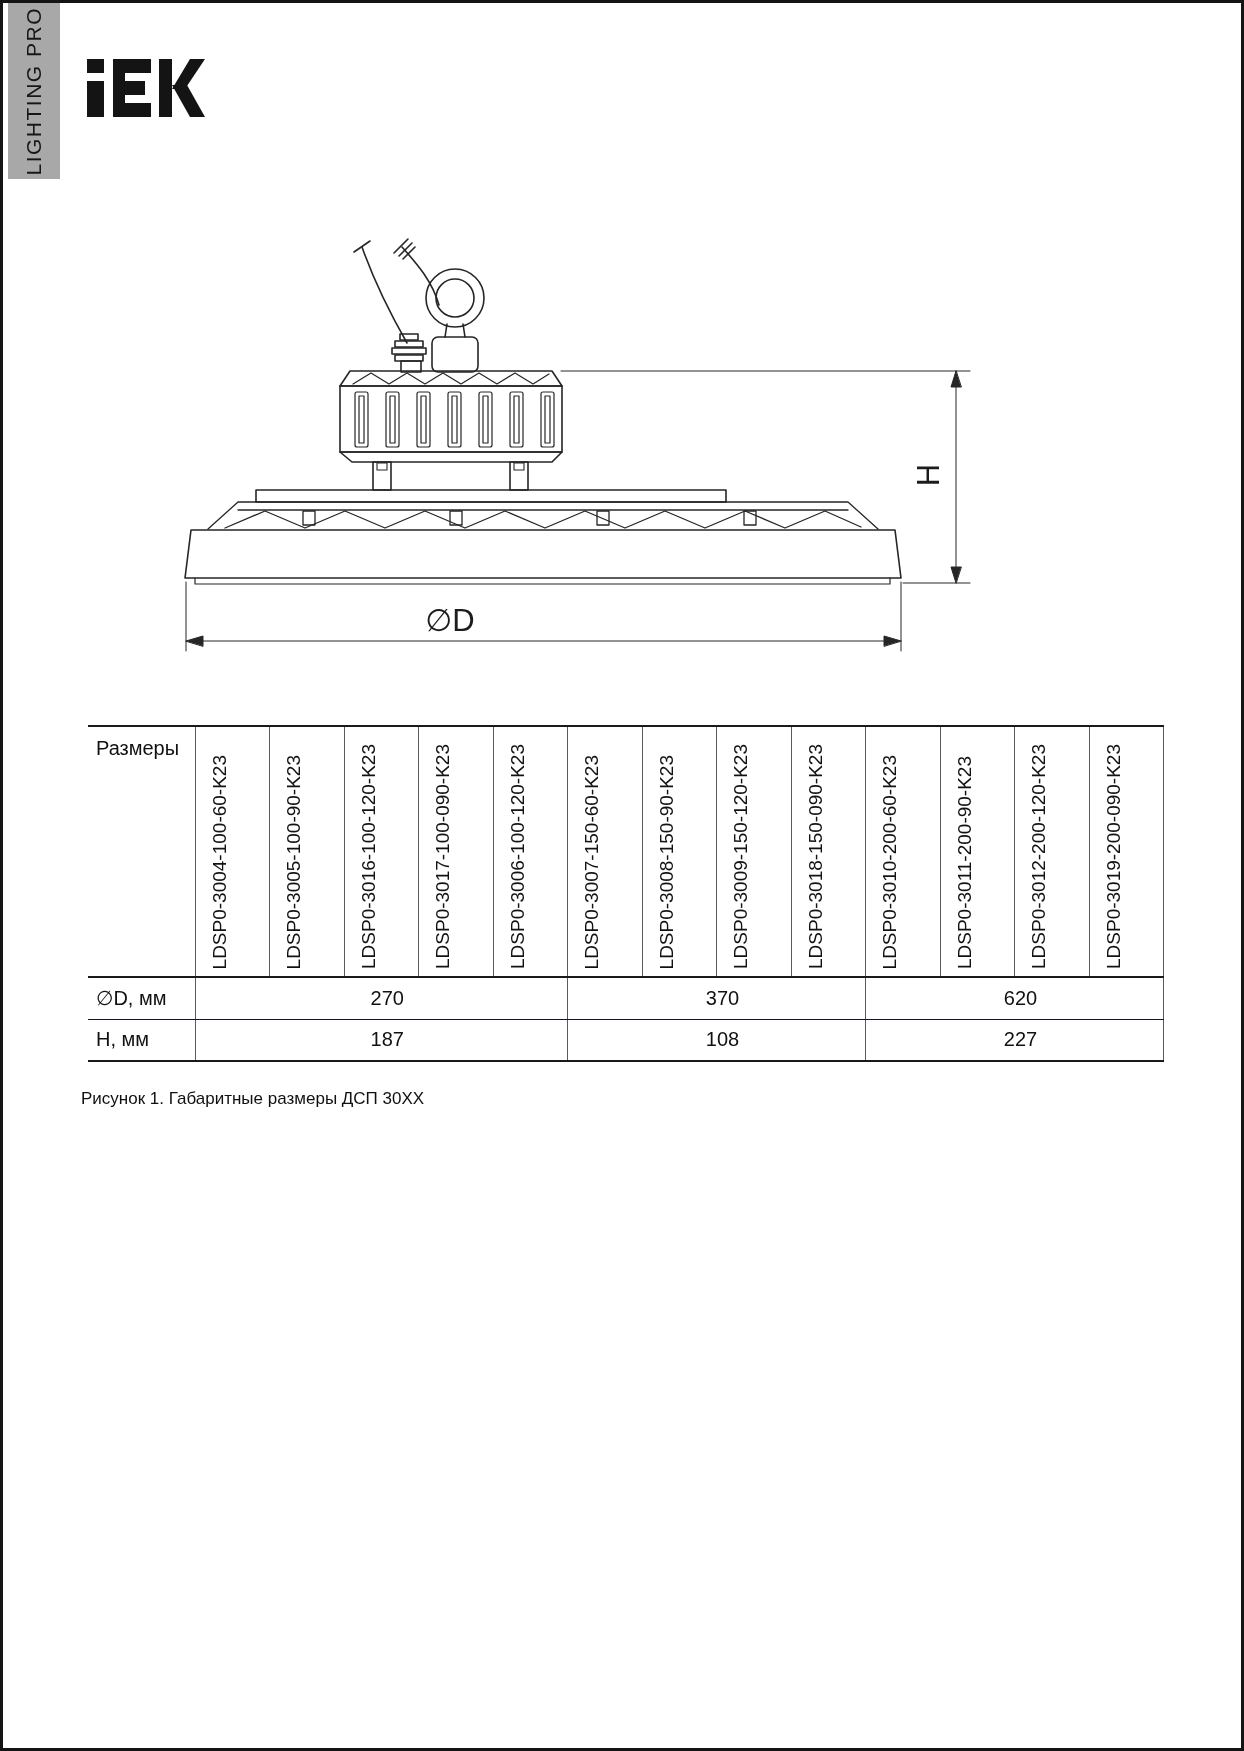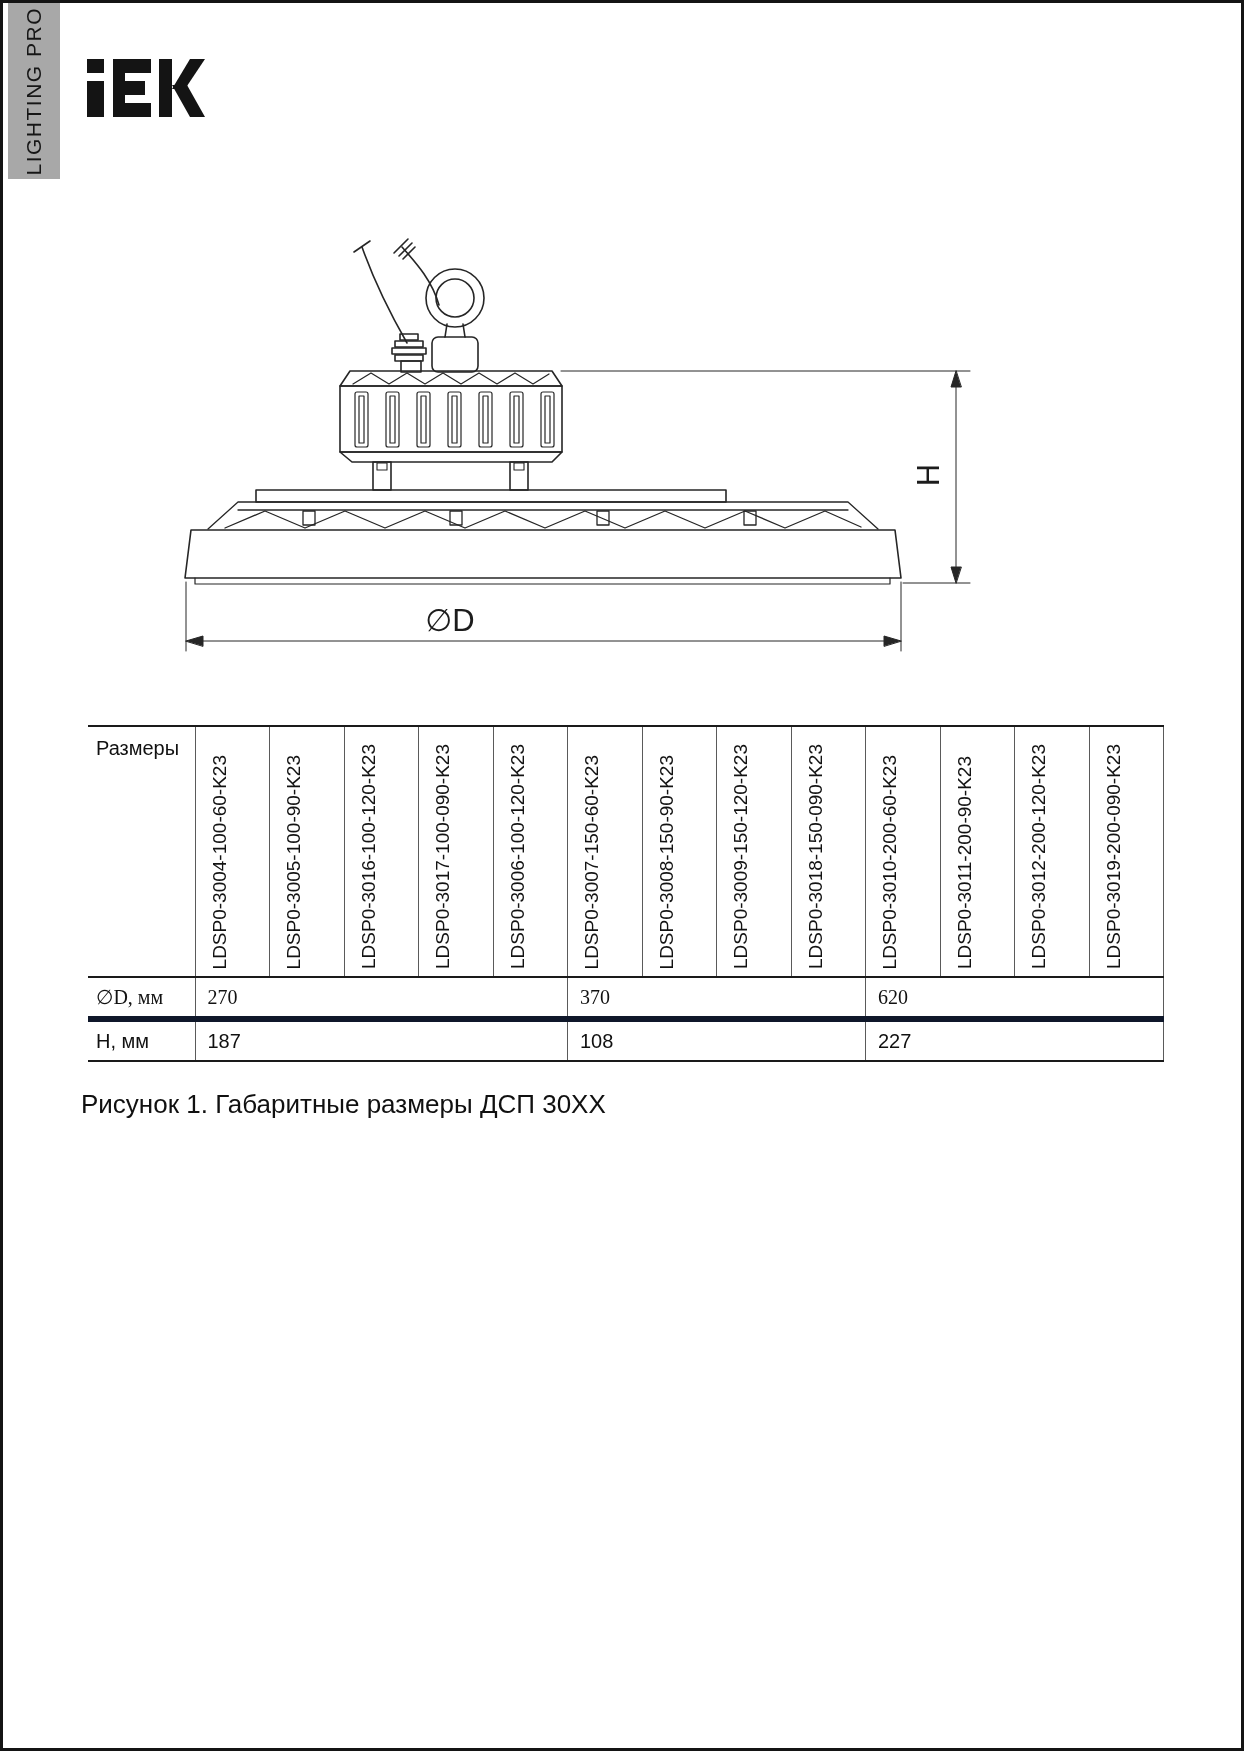--- a/index.html
+++ b/index.html
@@ -46,26 +46,26 @@
     border-left:1px solid #5a5a5a; border-bottom:2px solid #1a1a1a;
     vertical-align:bottom; text-align:left;
   }
   td.model .vtext {
     writing-mode:vertical-rl; transform:rotate(180deg);
     white-space:nowrap; font-size:19px; line-height:1;
     margin:0 0 7px 14px; color:#121212;
   }
   tr.dimrow { height:42px; }
   tr.dimrow td { vertical-align:middle; }
-  tr.sep td { border-bottom:6px solid #0f172a;font-family:Liberation Serif, serif; }
+  tr.sep td { border-bottom:1px solid #0f172a; }
   td.rlabel .txt { padding-left:8px; }
   td.val { border-left:1px solid #5a5a5a; }
-  td.val .txt { padding-left:12px; }
-  
-  .caption { position:absolute; left:78px; top:1086px; font-size:26px; color:#101010; }
+  td.val .txt { padding-left:12px;text-align:center; }
+  
+  .caption { position:absolute; left:78px; top:1086px; font-size:17px; color:#101010; }
 </style>
 </head>
 <body>
 
 <div class="page">
 
   <div class="brand-bar">
     <div class="vlabel">LIGHTING PRO</div>
   </div>
 

